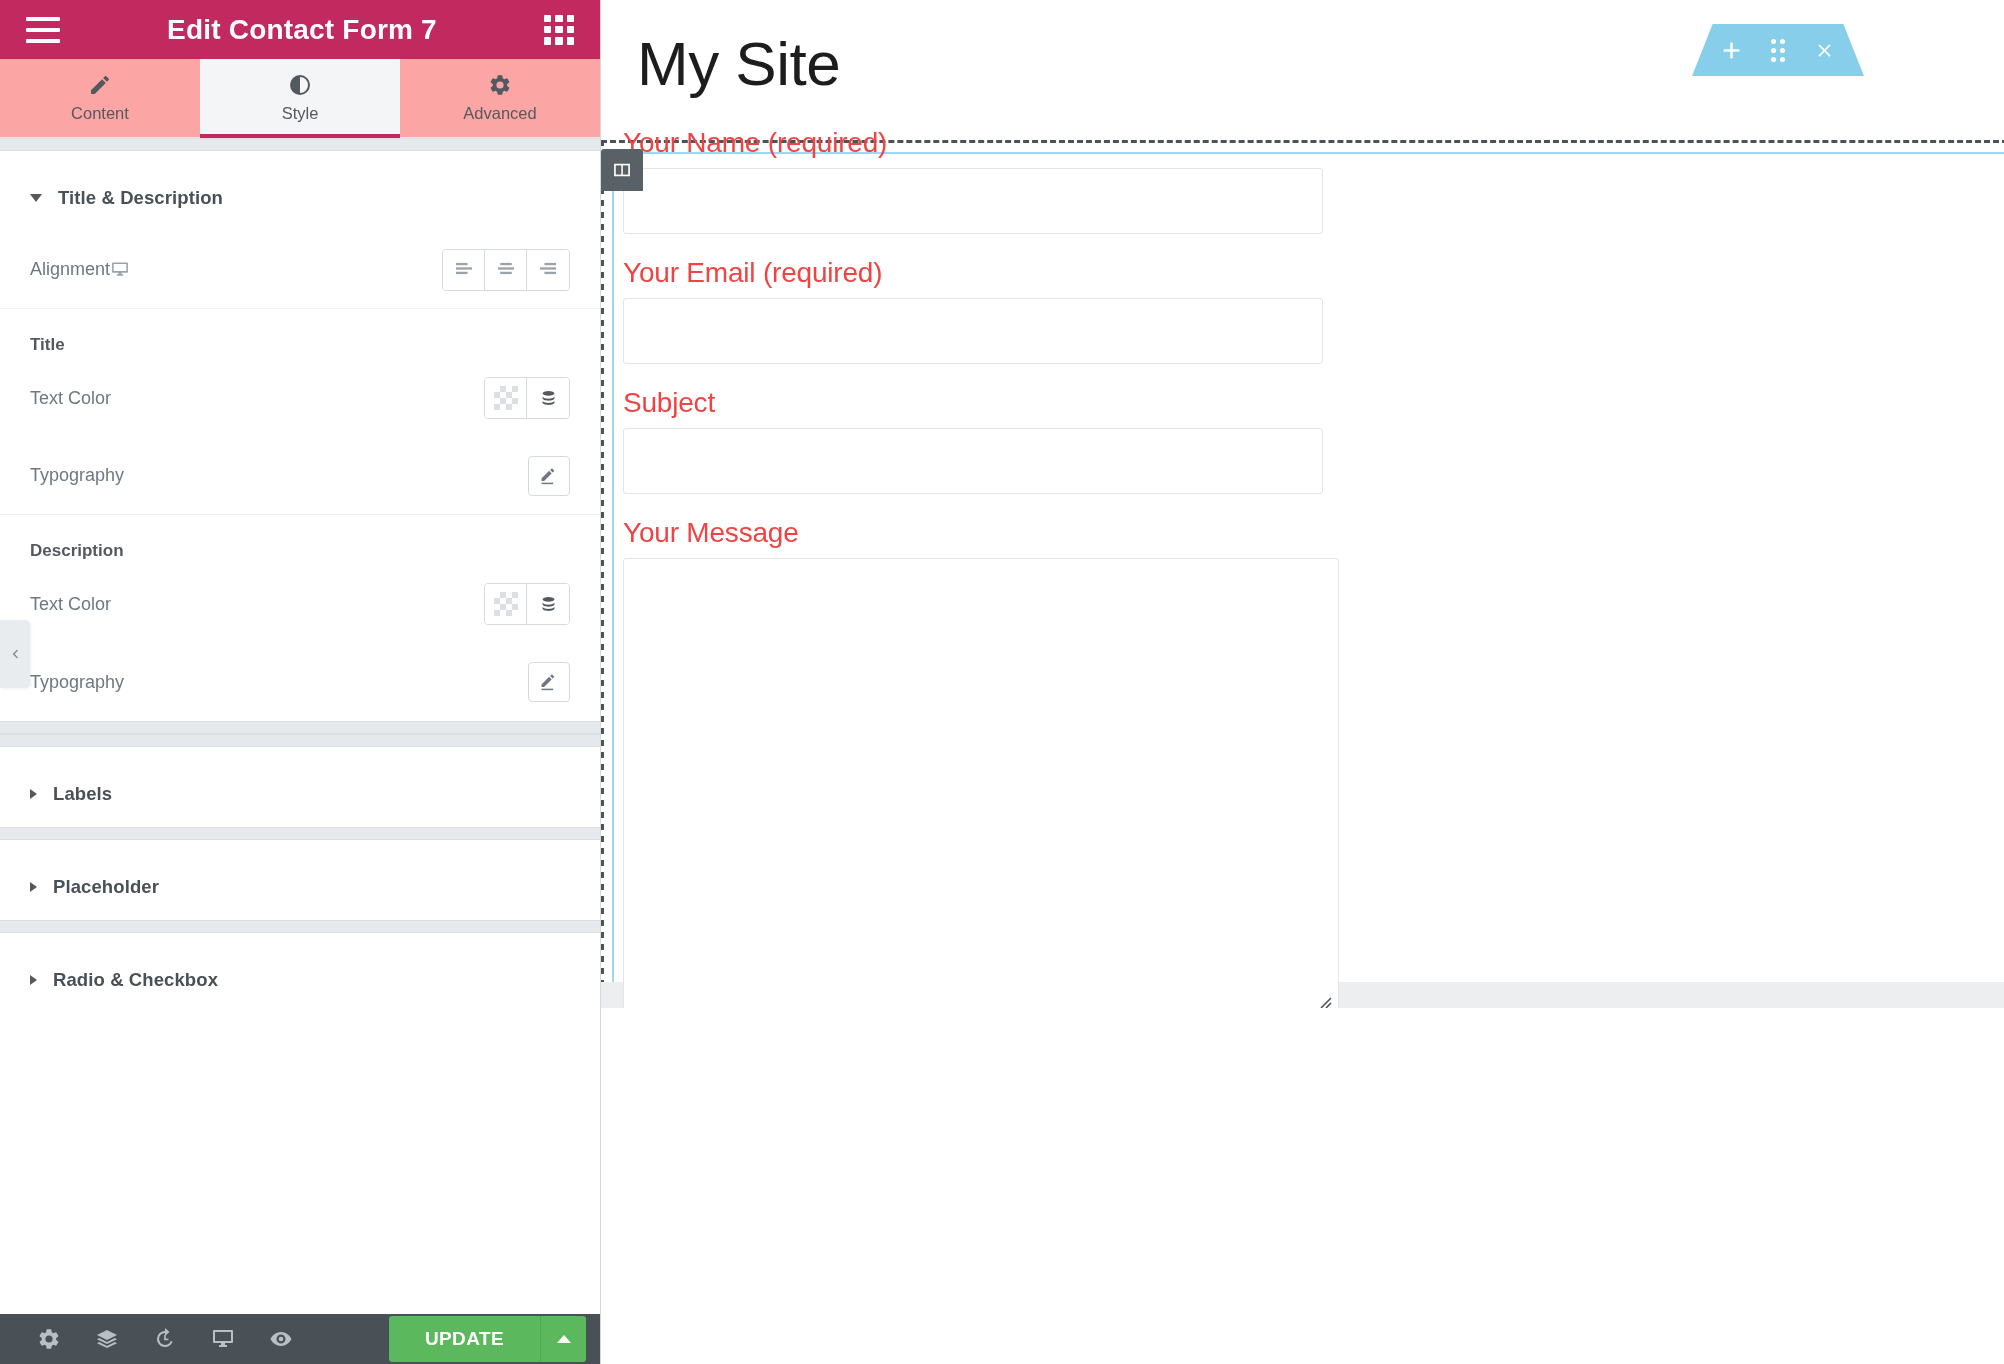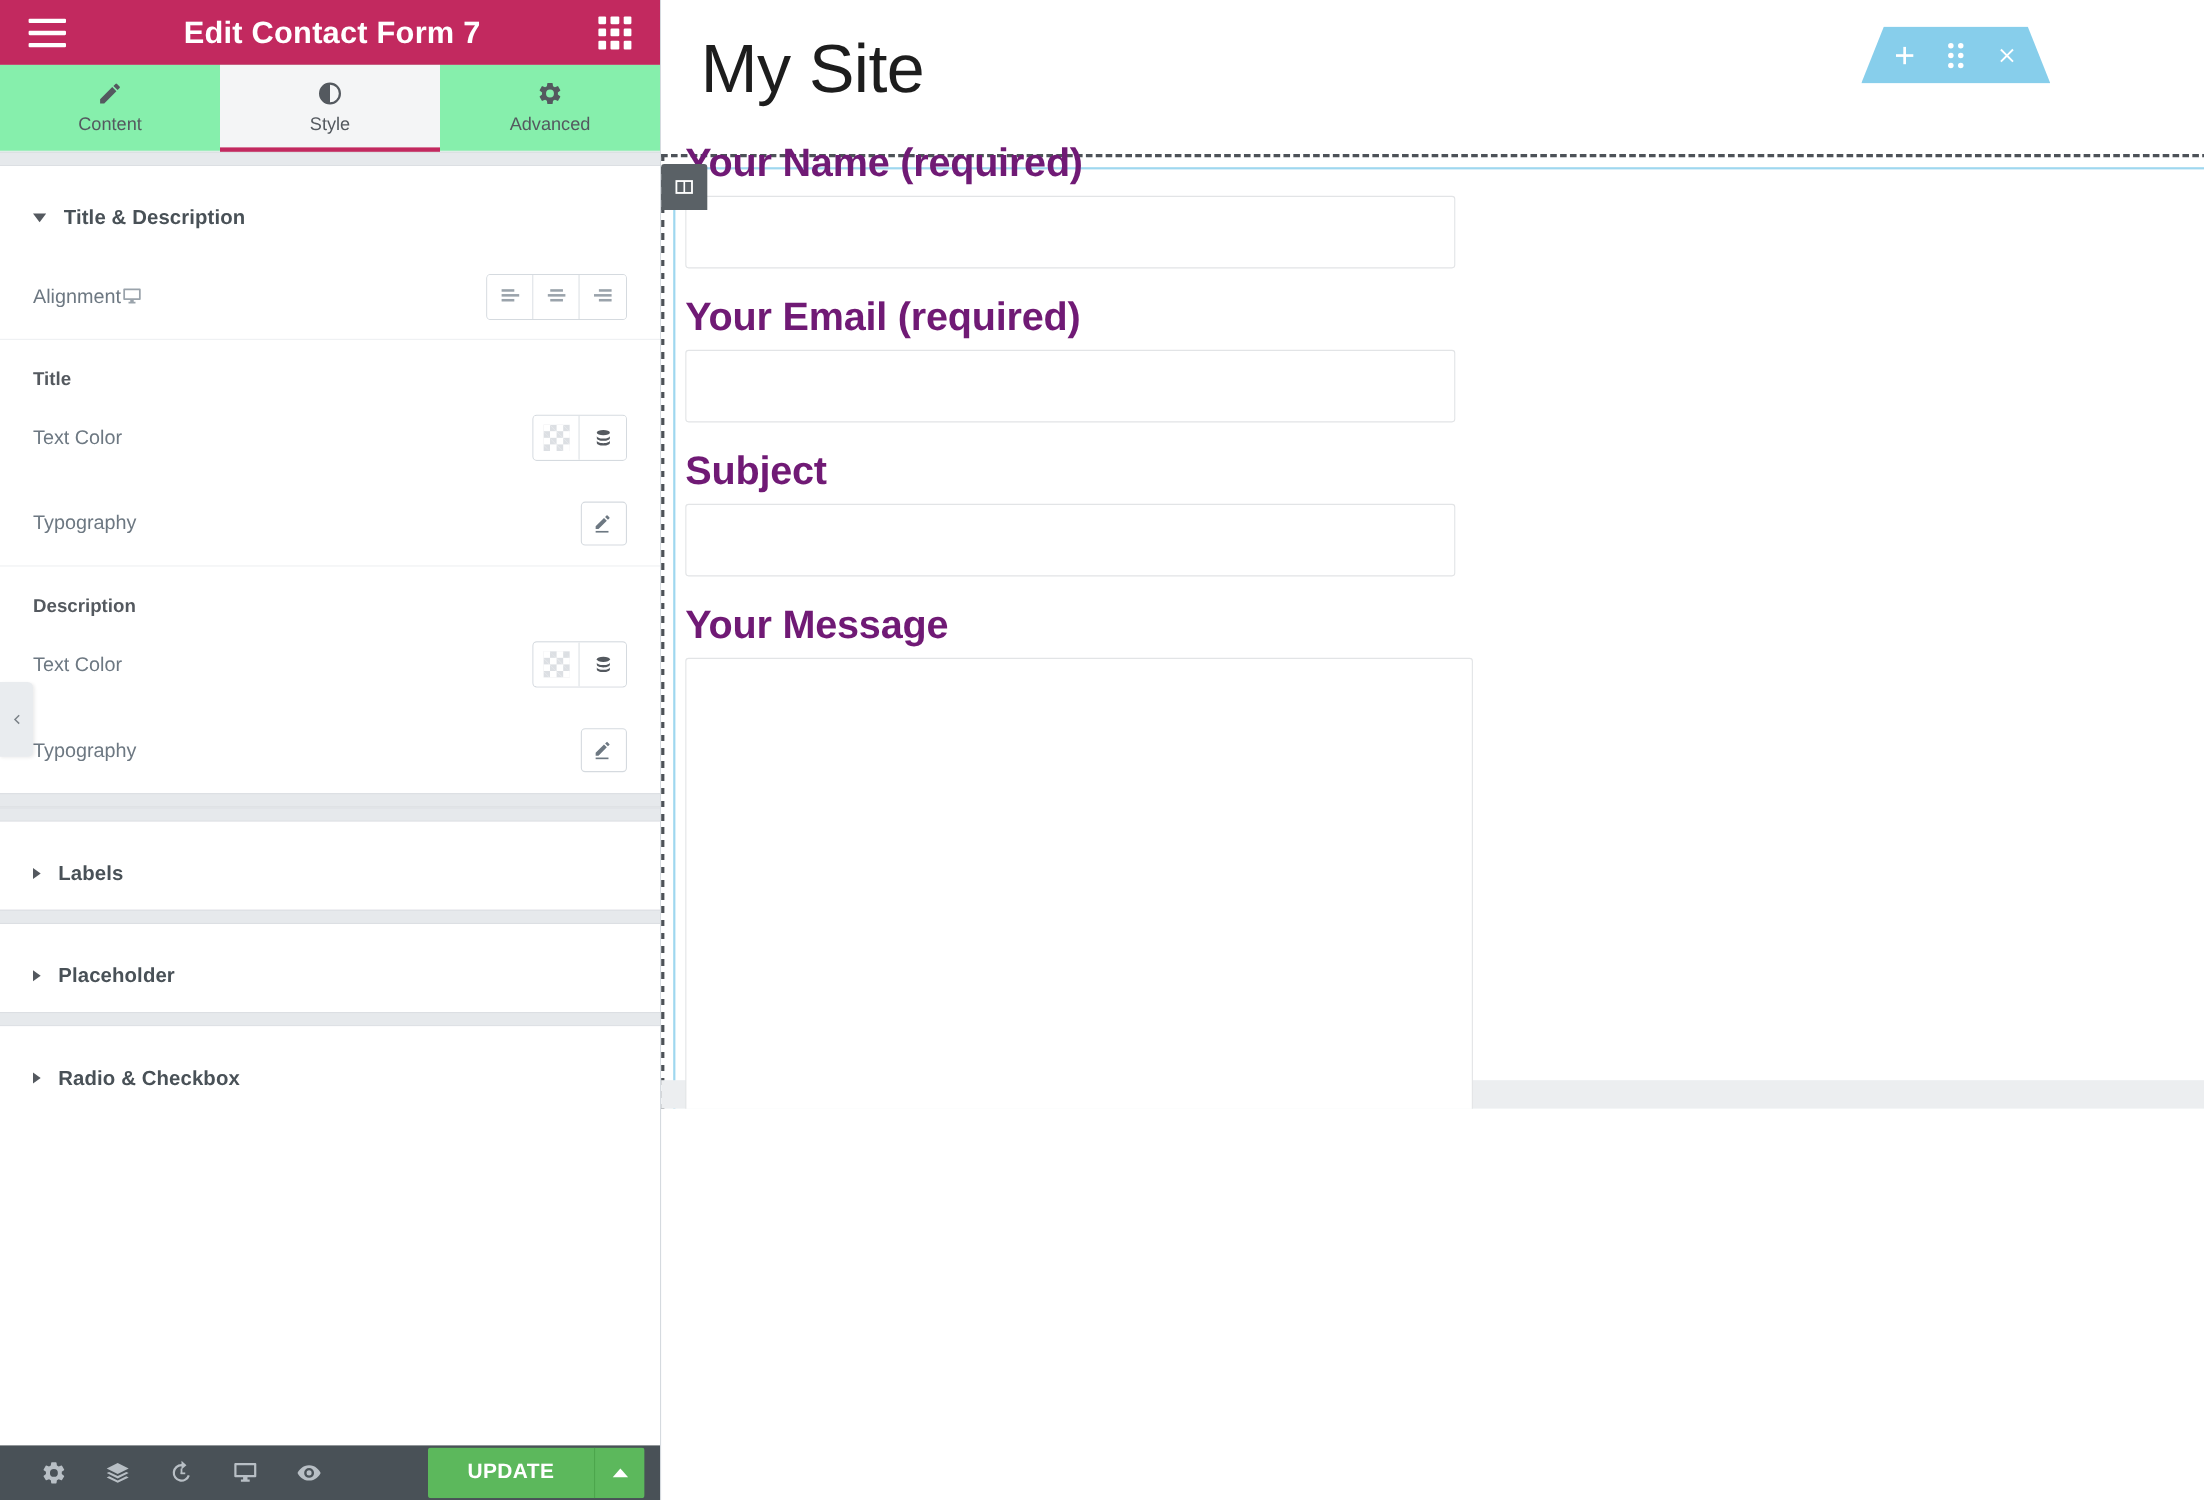--- a/index.html
+++ b/index.html
@@ -30,21 +30,21 @@
   .hdr-title {
     color: #ffffff; font-size: 28px; font-weight: 600;
     letter-spacing: .2px; white-space: nowrap;
   }
   .menu-icon { width: 34px; height: 26px; display: flex; flex-direction: column; justify-content: space-between; cursor: pointer; }
   .menu-icon i { display: block; height: 4px; background: #fff; border-radius: 1px; }
   .grid-icon { width: 30px; height: 30px; display: grid; grid-template-columns: repeat(3,1fr); grid-template-rows: repeat(3,1fr); gap: 4px; cursor: pointer; }
   .grid-icon i { display: block; background: #fff; border-radius: 1px; }
 
   
-  .panel-tabs { display: flex; height: 79px; background: #86efac; border-bottom: 1px solid #e6e9ec; flex: none; }
+  .panel-tabs { display: flex; height: 79px; background: #fca5a5; border-bottom: 1px solid #e6e9ec; flex: none; }
   .ptab {
     flex: 1; display: flex; flex-direction: column;
     align-items: center; justify-content: center; gap: 7px;
     cursor: pointer; position: relative; color: #6b7279;
   }
   .ptab.active { background: #f4f5f6; }
   .ptab.active::after {
     content: ""; position: absolute; left: 0; right: 0; bottom: -1px;
     height: 4px; background: #C2295F;
   }
@@ -196,21 +196,21 @@
     display: flex; align-items: center; justify-content: center;
     cursor: pointer; z-index: 9;
     box-shadow: 1px 1px 3px rgba(0,0,0,.07);
   }
   .collapse-tab svg { width: 14px; height: 14px; fill: #7b8288; display: block; }
 
   
   .cf7 { position: relative; padding: 10px 0 0 22px; z-index: 3; }
   .cf7-field { margin-bottom: 23px; }
   .cf7-label {
-    font-size: 36px; color: #701a75; font-weight: 700;
+    font-size: 28px; color: #ef4444; font-weight: 400;
     margin-bottom: 9px; display: block; letter-spacing: -.2px;
   }
   .cf7-input {
     display: block; width: 700px; height: 66px;
     border: 1px solid #e2e4e6; border-radius: 3px; background: #fff;
     font-size: 20px; padding: 0 14px;
     font-family: "Liberation Sans", sans-serif;
   }
   .cf7-textarea {
     display: block; width: 716px; height: 458px;

